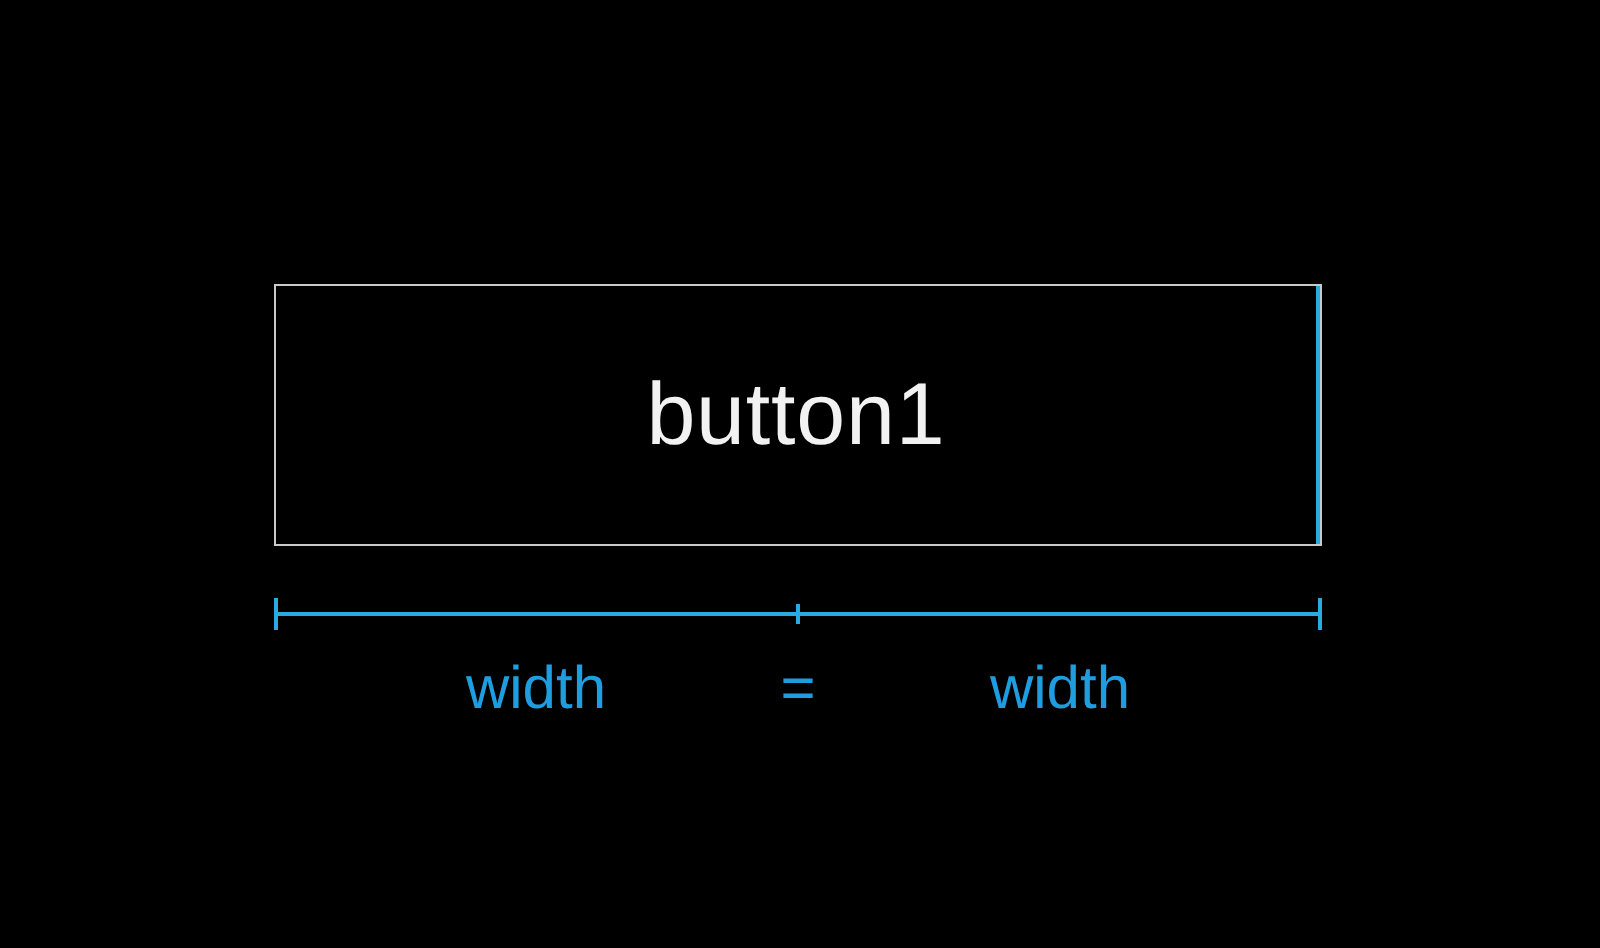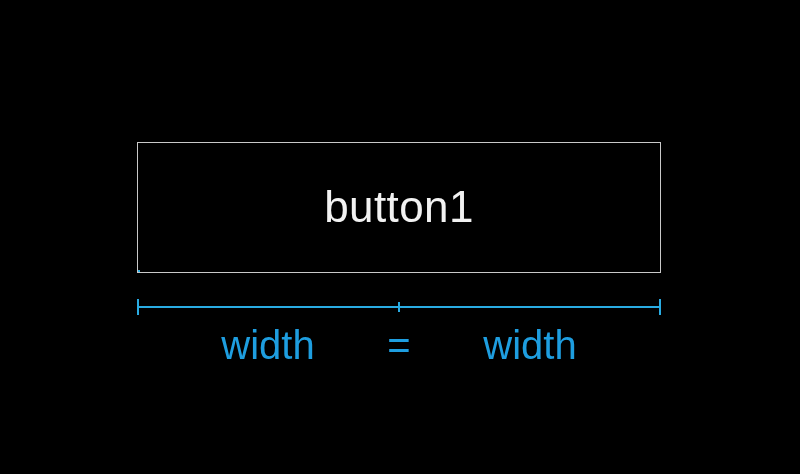--- a/index.html
+++ b/index.html
@@ -25,21 +25,21 @@
   
   .button-bar {
     position: absolute;
     left: 137px;
     top: 142px;
     width: 524px;
     height: 131px;
     box-sizing: border-box;
     border: 1px solid #c9c9c9;
     display: flex;
-    flex-direction: column;
+    flex-direction: row;
     background: #000000;
   }
 
   .button-cell {
     flex: 1 1 0;
     display: flex;
     align-items: center;
     justify-content: center;
     position: relative;
     background: #000000;
@@ -109,21 +109,21 @@
     left: 137px;
     top: 322px;
     width: 524px;
     height: 46px;
   }
 
   .caption-text {
     position: absolute;
     top: 0;
     color: #1e9ee0;
-    font-size: 40px;
+    font-size: 30px;
     font-weight: 300;
     line-height: 46px;
     white-space: nowrap;
     text-align: center;
     font-family: "Liberation Sans", "DejaVu Sans", sans-serif;
     -webkit-font-smoothing: antialiased;
   }
 
   .caption-left  { left: 0px;   width: 262px; }
   .caption-eq    { left: 232px; width: 60px;  }

